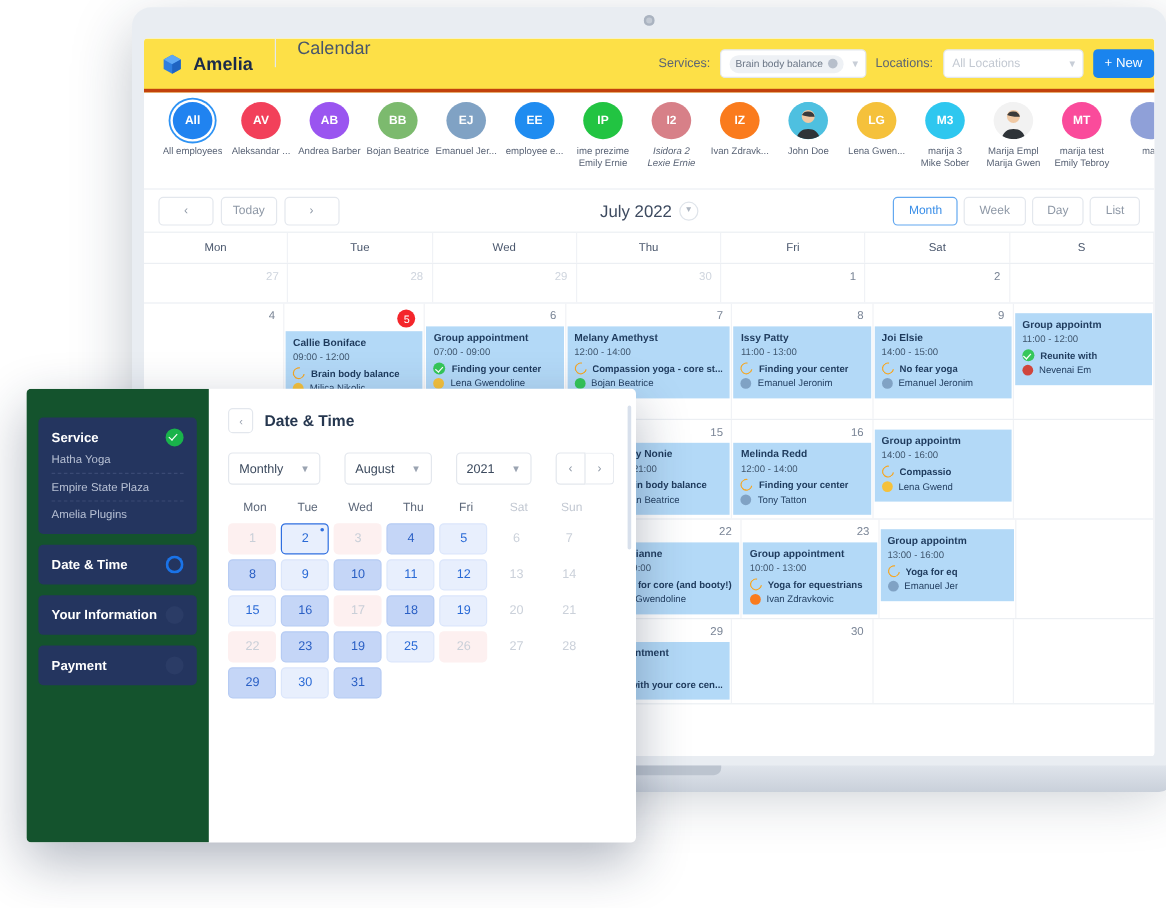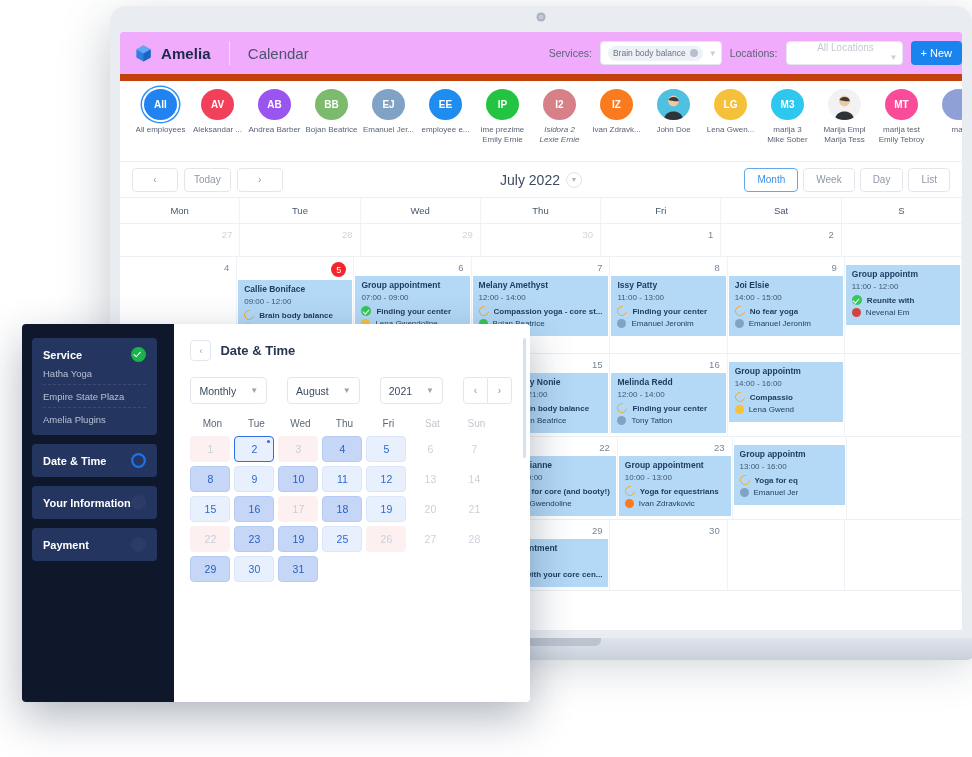--- a/index.html
+++ b/index.html
@@ -20,31 +20,31 @@
        box-shadow:inset 0 0 0 2px #aab3c0;}
   .base{position:absolute;left:-4px;top:632px;width:870px;height:22px;
         background:linear-gradient(#dfe4eb,#c9d0da);border-radius:3px 3px 10px 10px;}
   .base-notch{position:absolute;left:50%;top:632px;transform:translateX(-50%);
         width:120px;height:8px;background:#bcc4cf;border-radius:0 0 6px 6px;}
 
   
   #app{position:absolute;inset:0;background:#fff;font-size:11px;color:#32373c;}
 
   
-  .topbar{height:42px;display:flex;align-items:center;border-bottom:7px solid #c2410c;padding:0 0 0 14px;background:#f0abfc;}
+  .topbar{height:42px;display:flex;border-bottom:3px solid #c2410c;padding:0 0 0 14px;background:#fde047;}
   .brand{display:flex;align-items:center;gap:8px;padding-right:18px;}
   .logo-mark{width:19px;height:19px;position:relative;}
   .brand-name{font-size:15px;font-weight:bold;color:#1a2a4a;letter-spacing:.1px;}
   .divider-v{width:1px;height:24px;background:#e4e8ee;}
   .page-title{font-size:15px;color:#48556b;padding-left:18px;}
   .top-right{margin-left:auto;display:flex;align-items:center;gap:8px;padding-right:0;}
   .fld-label{font-size:10.5px;color:#5b6474;}
   .selectbox{height:22px;border:1px solid #e3e7ed;border-radius:4px;background:#fff;
      display:flex;align-items:center;padding:0 4px 0 7px;min-width:92px;}
-  .selectbox.wide{min-width:104px;flex-direction:column;}
+  .selectbox.wide{min-width:104px;}
   .chip{background:#eef1f5;border-radius:10px;height:15px;display:flex;align-items:center;
         gap:4px;padding:0 5px;font-size:8.5px;color:#6a7585;white-space:nowrap;}
   .chip-x{width:8px;height:8px;border-radius:50%;background:#b7bfcb;}
   .ph{font-size:10px;color:#c3c9d2;white-space:nowrap;}
   .caret{margin-left:auto;color:#c8ced7;font-size:8px;padding-left:6px;}
   .btn-new{height:24px;background:#1a84ee;border-radius:4px;color:#fff;font-size:11px;
      display:flex;align-items:center;gap:5px;padding:0 10px;white-space:nowrap;}
 
   
   .emp-strip{height:72px;display:flex;align-items:flex-start;padding:8px 0 0 12px;gap:0;border-bottom:1px solid #eceff3;overflow:hidden;}
@@ -90,21 +90,21 @@
   .ico.pend{border:1.6px solid #f5a623;border-right-color:transparent;box-sizing:border-box;transform:rotate(-35deg);}
   .ico.appr{background:#35c759;position:relative;}
   .ico.appr:after{content:"";position:absolute;left:2.6px;top:1.6px;width:2.6px;height:5px;
      border:solid #fff;border-width:0 1.3px 1.3px 0;transform:rotate(42deg);}
   .dot{width:9px;height:9px;border-radius:50%;flex:0 0 9px;}
   .more{font-size:8px;color:#6b7787;padding:2px 0 3px 5px;}
 
   
   #widget{position:absolute;left:22px;top:324px;width:508px;height:378px;
      border-radius:4px;overflow:hidden;box-shadow:0 16px 44px rgba(25,40,70,.33);display:flex;background:#fff;}
-  .wsidebar{width:165px;background:#0f172a;display:flex;flex-direction:row;padding:14px 10px 10px 10px;box-sizing:border-box;}
+  .wsidebar{width:165px;background:#14532d;display:flex;flex-direction:column;padding:24px 10px 10px 10px;box-sizing:border-box;}
   .step{background:#24355f;border-radius:4px;padding:9px 11px;margin-bottom:9px;}
   .step-hd{display:flex;align-items:center;}
   .step-title{font-size:11px;font-weight:bold;color:#fff;}
   .step-ic{margin-left:auto;width:15px;height:15px;border-radius:50%;background:#2b3c66;}
   .step-ic.done{background:#19b34b;position:relative;}
   .step-ic.done:after{content:"";position:absolute;left:4px;top:3.2px;width:3.4px;height:6.4px;
      border:solid #fff;border-width:0 1.7px 1.7px 0;transform:rotate(42deg);}
   .step-ic.cur{background:#24355f;box-shadow:inset 0 0 0 2.3px #1a73e8;}
   .sub{font-size:9.5px;color:#b7c0d4;padding:6px 0 5px 0;border-bottom:1px dashed #3a4a74;}
   .sub:last-child{border-bottom:none;padding-bottom:1px;}
@@ -253,21 +253,21 @@
               <div class="av" style="background: rgb(242, 242, 242);">
                 <svg width="31" height="31" viewBox="0 0 31 31">
                   <circle cx="15.5" cy="15.5" r="15.5" fill="#f2f2f2"></circle>
                   <circle cx="15.5" cy="12" r="5.4" fill="#f0c9a4"></circle>
                   <path d="M15.5 8 a5.4 5.4 0 0 1 5.4 4.2 c-3 .4-8-.2-10.6-1.4A5.4 5.4 0 0 1 15.5 8z" fill="#3a3a3a"></path>
                   <path d="M5.6 31 c1-6 5-8.6 9.9-8.6 s8.9 2.6 9.9 8.6z" fill="#2e3338"></path>
                 </svg>
               </div>
               <div class="emp-name two" style="overflow: visible;">
                 <div>Marija Empl</div>
-                <div>Marija Tess</div>
+                <div>Marija Gwen</div>
               </div>
             </div>
             <div class="emp">
               <div class="av" style="background: rgb(250, 75, 155);">MT</div>
               <div class="emp-name two" style="overflow: visible;">
                 <div>marija test</div>
                 <div>Emily Tebroy</div>
               </div>
             </div>
             <div class="emp">

